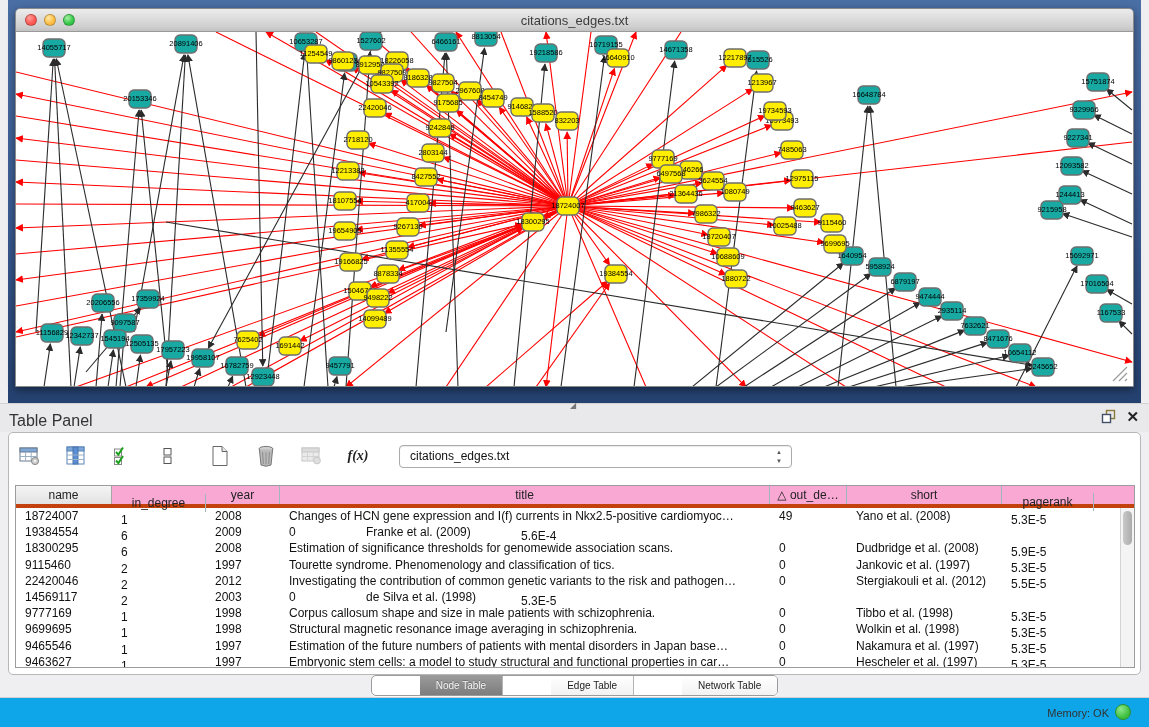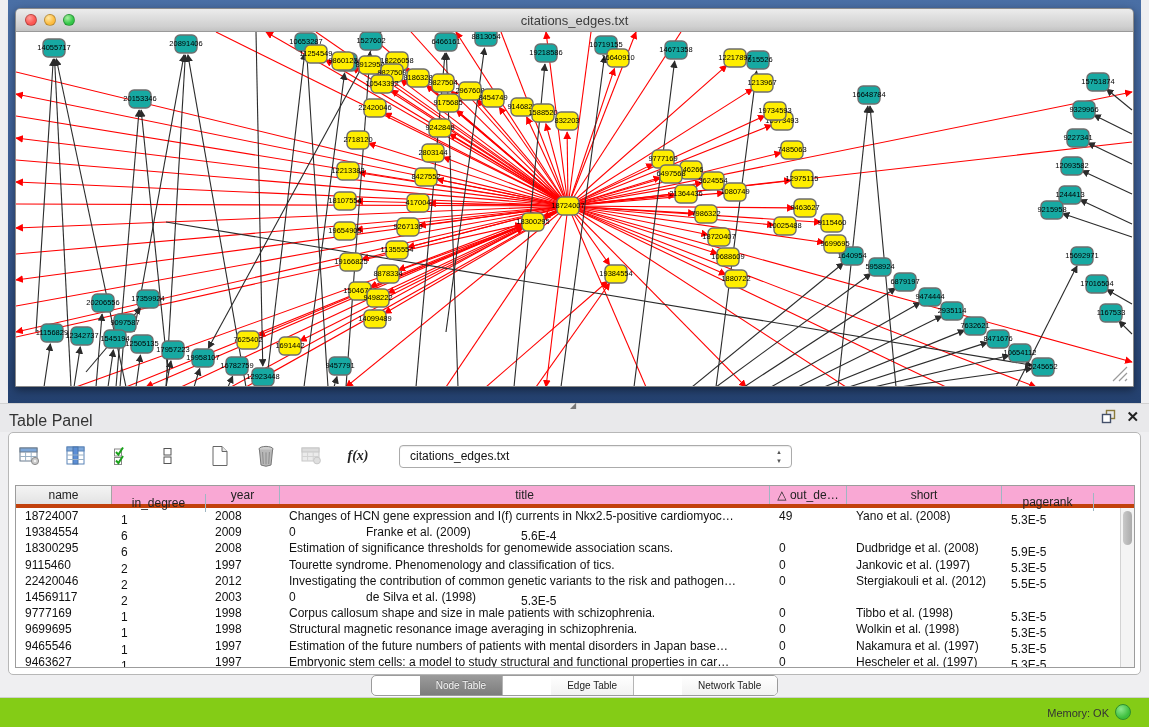--- a/index.html
+++ b/index.html
@@ -56,21 +56,21 @@
 
   
   .tabs { position:absolute; left:0; top:675px; width:1149px; height:22px; display:flex; justify-content:center; }
   .seg { display:flex; height:21px; border:1px solid #9b9b9b; border-radius:5px; overflow:hidden; background:#fff;
     box-shadow:0 1px 1px rgba(255,255,255,.8); }
   .seg .tab { padding:0 16px; font-size:10px; color:#222; display:flex; align-items:center; border-right:1px solid #b5b5b5; background:linear-gradient(180deg,#ffffff,#f2f2f2);margin-left:48px; }
   .seg .tab:last-child { border-right:none; }
   .seg .tab.sel { background:linear-gradient(180deg,#9a9a9a,#7d7d7d); color:#f4f4f4; text-shadow:0 -1px 0 rgba(0,0,0,.25); }
 
   
-  .status { position:absolute; left:0; top:697px; width:1149px; height:30px; background:#84cc16; border-top:1px solid #cfcfcf; }
+  .status { position:absolute; left:0; top:697px; width:1149px; height:30px; background:#0ea5e9; border-top:1px solid #cfcfcf; }
   .mem { position:absolute; right:40px; top:9px; font-size:11px; color:#333; }
   .memdot { position:absolute; right:18px; top:6px; width:16px; height:16px; border-radius:50%;
     background:radial-gradient(circle at 35% 30%,#8ce88c,#3DBE3D 65%); border:1px solid #2e8f2e; }
 
   
   .mini { display:block; }
 </style>
 </head>
 <body>
 

